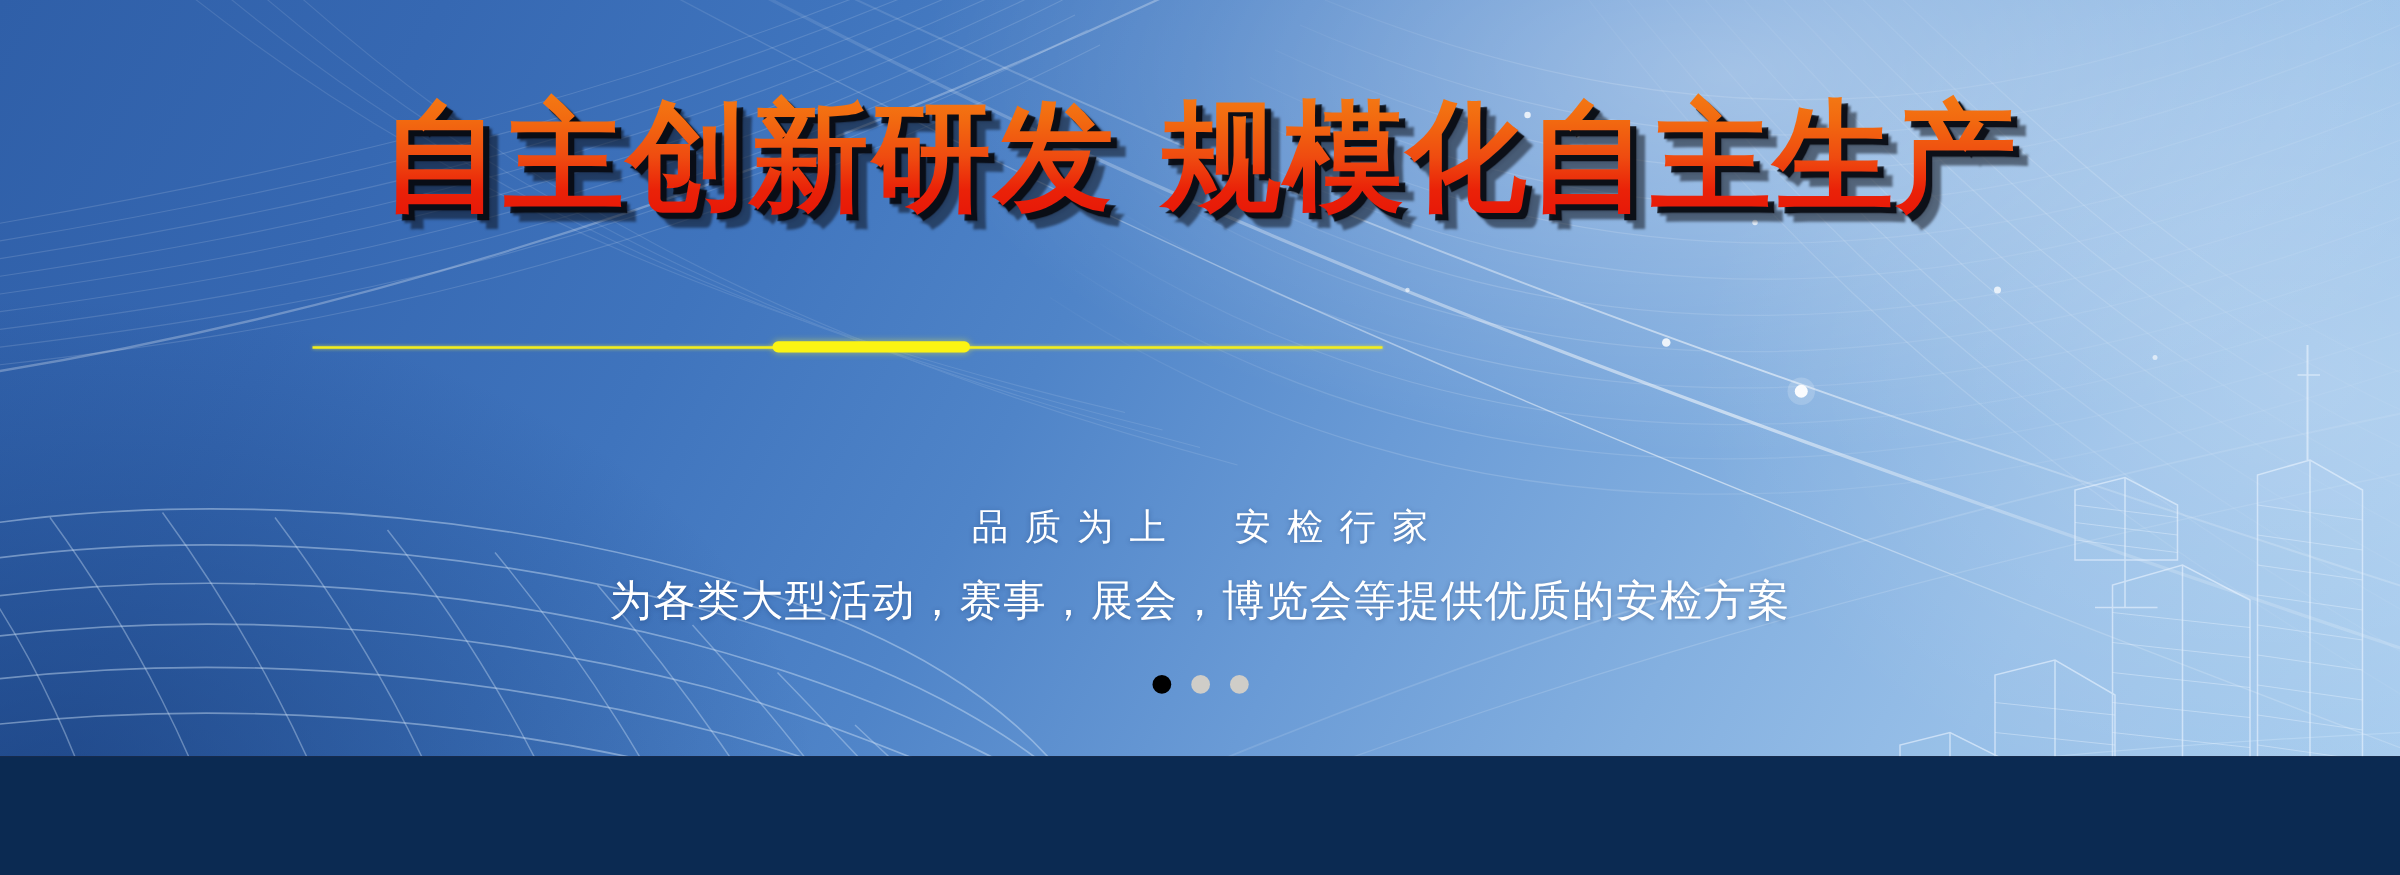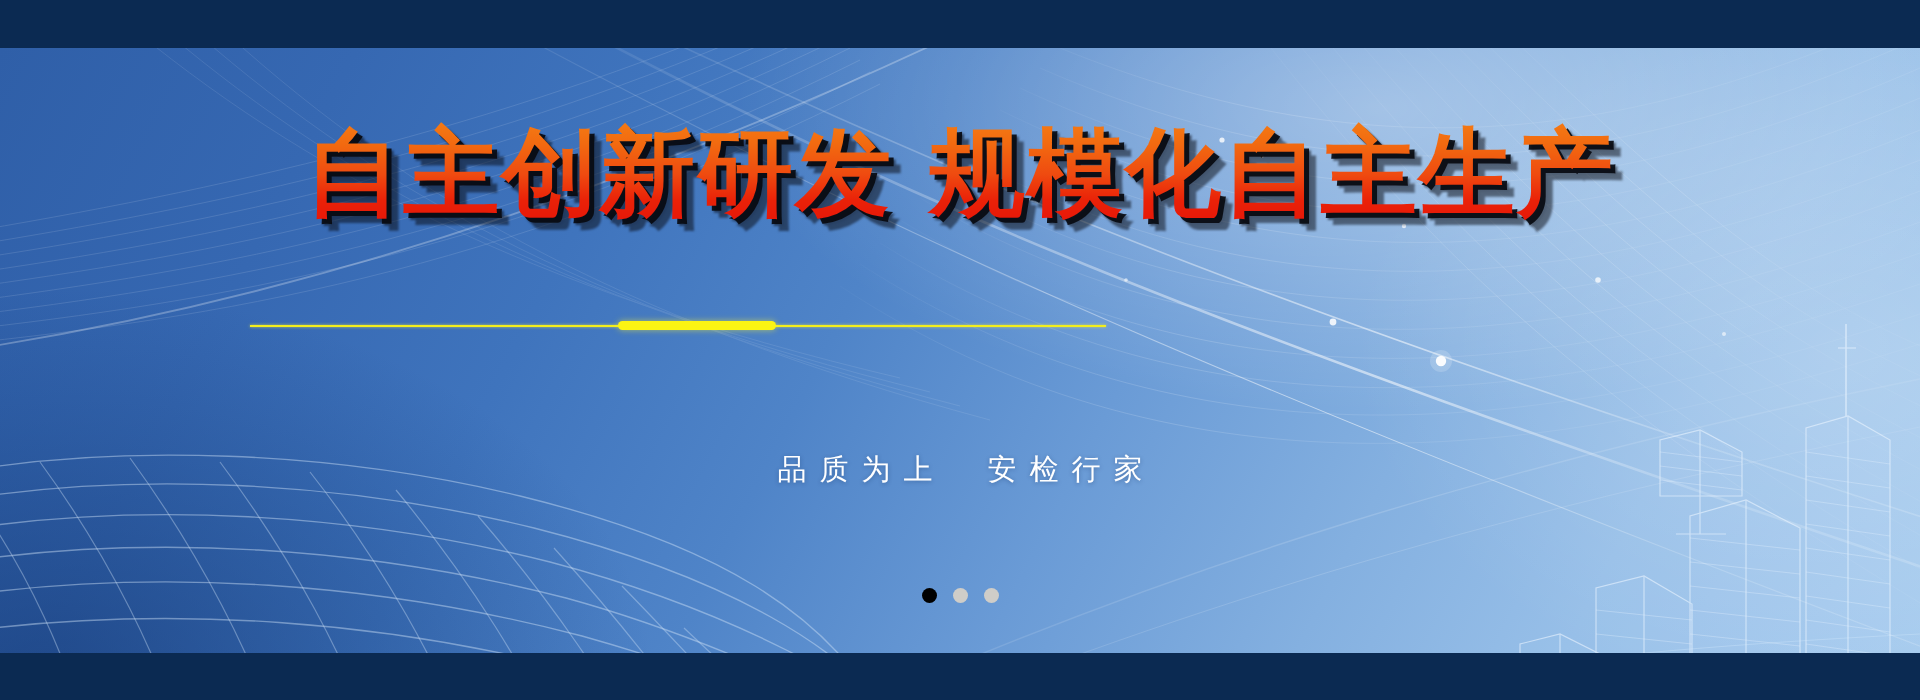--- a/index.html
+++ b/index.html
@@ -12,21 +12,20 @@
     font-family: "Liberation Sans", "DejaVu Sans", sans-serif;
   }
 
   #banner {
     position: relative;
     width: 1920px;
     height: 605px;
     overflow: hidden;
     background: #c2410c;
     user-select: none;
-    margin-top: 48px;
   }
 
   
   .bg-layer {
     position: absolute;
     inset: 0;
     pointer-events: none;
   }
 
   
@@ -398,20 +397,21 @@
 
     <div id="headline">自主创新研发 规模化自主生产</div>
 
     <div id="divider">
       <div class="rule-thin"></div>
       <div class="rule-thick"></div>
     </div>
 
     <div id="slogan">品质为上　安检行家</div>
 
+    <div id="tagline">为各类大型活动，赛事，展会，博览会等提供优质的安检方案</div>
 
     <div id="dots">
       <span class="dot active"></span>
       <span class="dot"></span>
       <span class="dot"></span>
     </div>
 
     <div class="nav-arrow" id="nav-prev"></div>
     <div class="nav-arrow" id="nav-next"></div>
 

